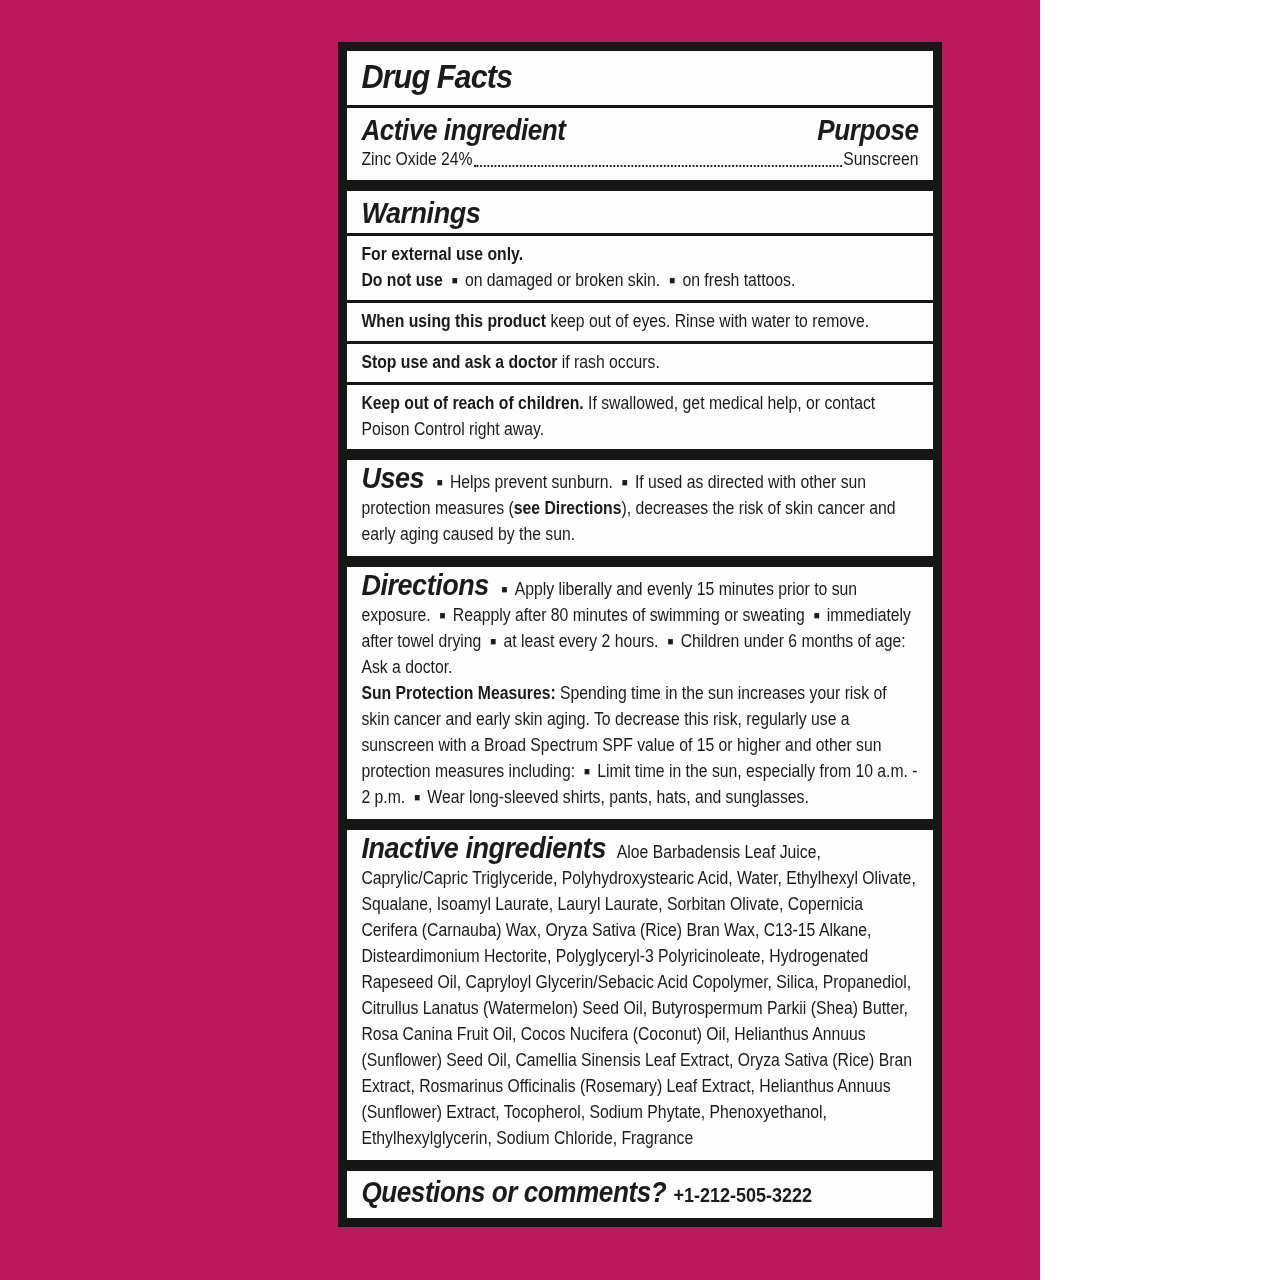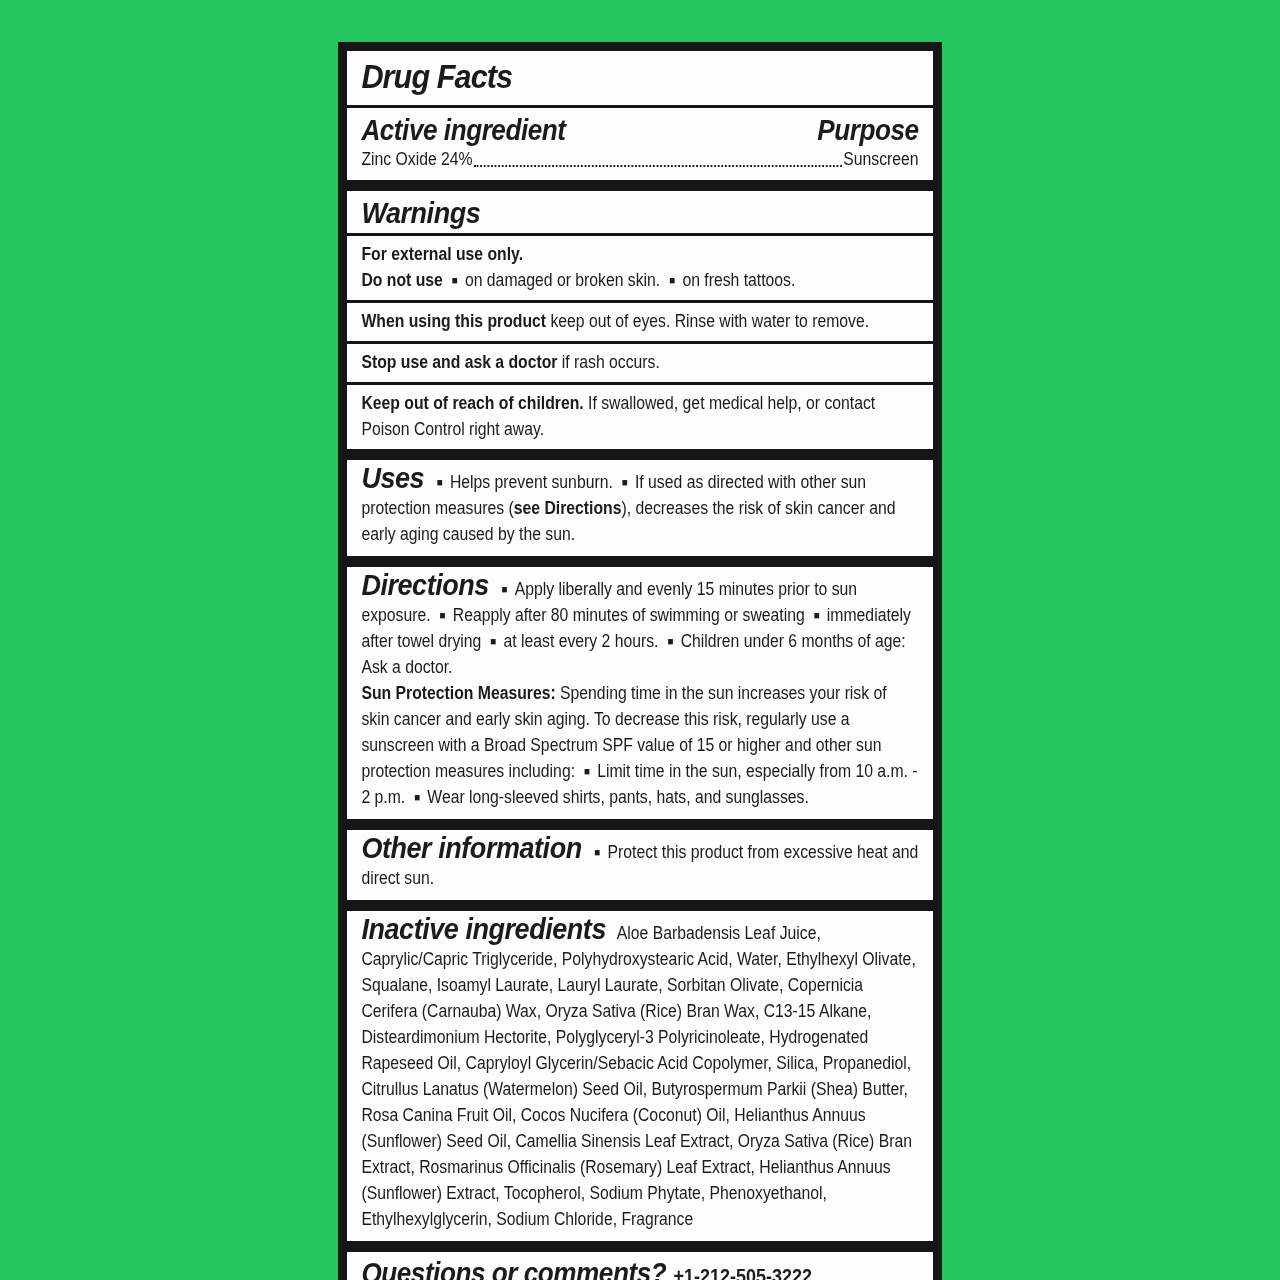--- a/index.html
+++ b/index.html
@@ -3,21 +3,21 @@
 <meta charset="utf-8">
 <style>
   html, body {
     margin: 0;
     padding: 0;
     background: #ffffff;
     width: 1280px;
     height: 1280px;
     font-family: "Liberation Sans", sans-serif;
   }
-  .page { position: relative; width: 1280px; height: 1280px; background: #22c55e; }
+  .page { position: relative; width: 1040px; height: 1280px; background: #be185d; }
   .dfl {
     position: absolute;
     left: 338px;
     top: 42px;
     width: 604px;
     box-sizing: border-box;
     background: #161616;
     padding: 9px;
     display: flex;
     flex-direction: column;
@@ -141,25 +141,20 @@
         <div>
           <span class="hinline">Directions</span><span class="bullet first">■</span><span>Apply liberally and evenly 15 minutes prior to sun exposure.</span><span class="bullet">■</span><span>Reapply after 80 minutes of swimming or sweating</span><span class="bullet">■</span><span>immediately after towel drying</span><span class="bullet">■</span><span>at least every 2 hours.</span><span class="bullet">■</span><span>Children under 6 months of age: Ask a doctor.</span>
         </div>
         <div>
           <span class="b">Sun Protection Measures:</span>
           <span>Spending time in the sun increases your risk of skin cancer and early skin aging. To decrease this risk, regularly use a sunscreen with a Broad Spectrum SPF value of 15 or higher and other sun protection measures including:</span><span class="bullet">■</span><span>Limit time in the sun, especially from 10 a.m. - 2 p.m.</span><span class="bullet">■</span><span>Wear long-sleeved shirts, pants, hats, and sunglasses.</span>
         </div>
       </div>
     </section>
 
-    <section class="box">
-      <div class="cnd pad flow">
-        <span class="hinline">Other information</span><span class="bullet first">■</span><span>Protect this product from excessive heat and direct sun.</span>
-      </div>
-    </section>
 
     <section class="box">
       <div class="cnd pad flow">
         <span class="hinline">Inactive ingredients</span><span>Aloe Barbadensis Leaf Juice, Caprylic/Capric Triglyceride, Polyhydroxystearic Acid, Water, Ethylhexyl Olivate, Squalane, Isoamyl Laurate, Lauryl Laurate, Sorbitan Olivate, Copernicia Cerifera (Carnauba) Wax, Oryza Sativa (Rice) Bran Wax, C13-15 Alkane, Disteardimonium Hectorite, Polyglyceryl-3 Polyricinoleate, Hydrogenated Rapeseed Oil, Capryloyl Glycerin/Sebacic Acid Copolymer, Silica, Propanediol, Citrullus Lanatus (Watermelon) Seed Oil, Butyrospermum Parkii (Shea) Butter, Rosa Canina Fruit Oil, Cocos Nucifera (Coconut) Oil, Helianthus Annuus (Sunflower) Seed Oil, Camellia Sinensis Leaf Extract, Oryza Sativa (Rice) Bran Extract, Rosmarinus Officinalis (Rosemary) Leaf Extract, Helianthus Annuus (Sunflower) Extract, Tocopherol, Sodium Phytate, Phenoxyethanol, Ethylhexylglycerin, Sodium Chloride, Fragrance</span>
       </div>
     </section>
 
     <section class="box">
       <div class="cnd pad">
         <div>

